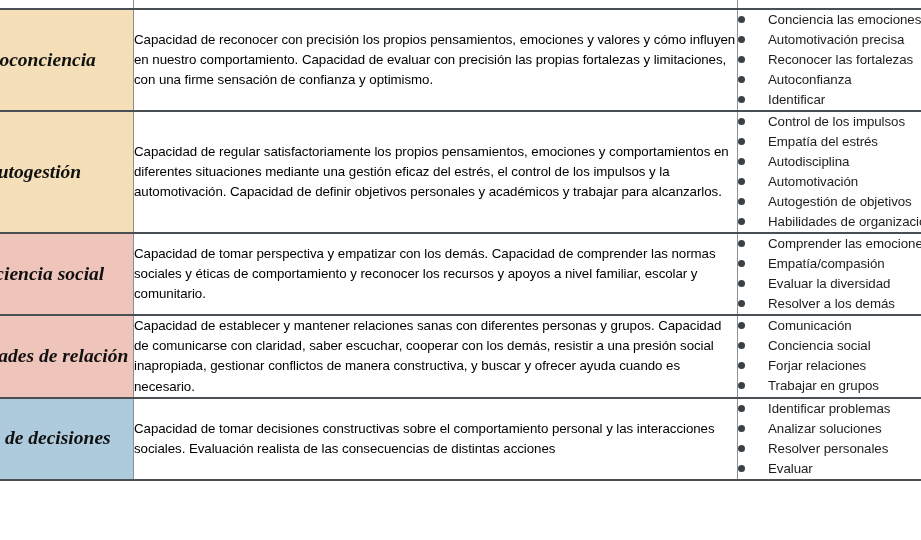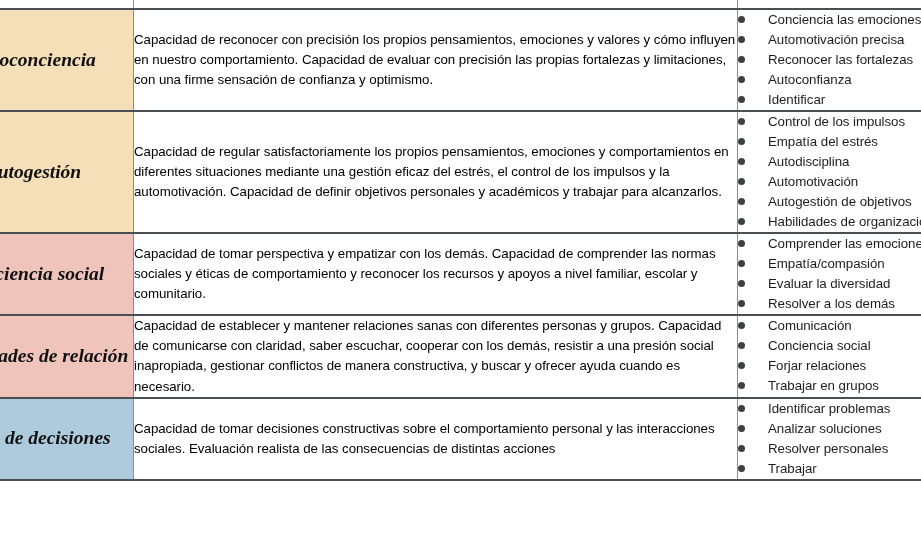--- a/index.html
+++ b/index.html
@@ -172,19 +172,19 @@
           </td>
         </tr>
         <tr>
           <td class="label-cell blue">Toma de decisiones</td>
           <td class="desc-cell">Capacidad de tomar decisiones constructivas sobre el comportamiento personal y las interacciones sociales. Evaluación realista de las consecuencias de distintas acciones</td>
           <td class="skill-cell">
             <ul class="skill-list">
               <li><span class="bullet"></span><span>Identificar problemas</span></li>
               <li><span class="bullet"></span><span>Analizar soluciones</span></li>
               <li><span class="bullet"></span><span>Resolver personales</span></li>
-              <li><span class="bullet"></span><span>Trabajar</span></li>
+              <li><span class="bullet"></span><span>Evaluar</span></li>
             </ul>
           </td>
         </tr>
       </tbody>
   </table>
 </div>
 
 </body></html>

